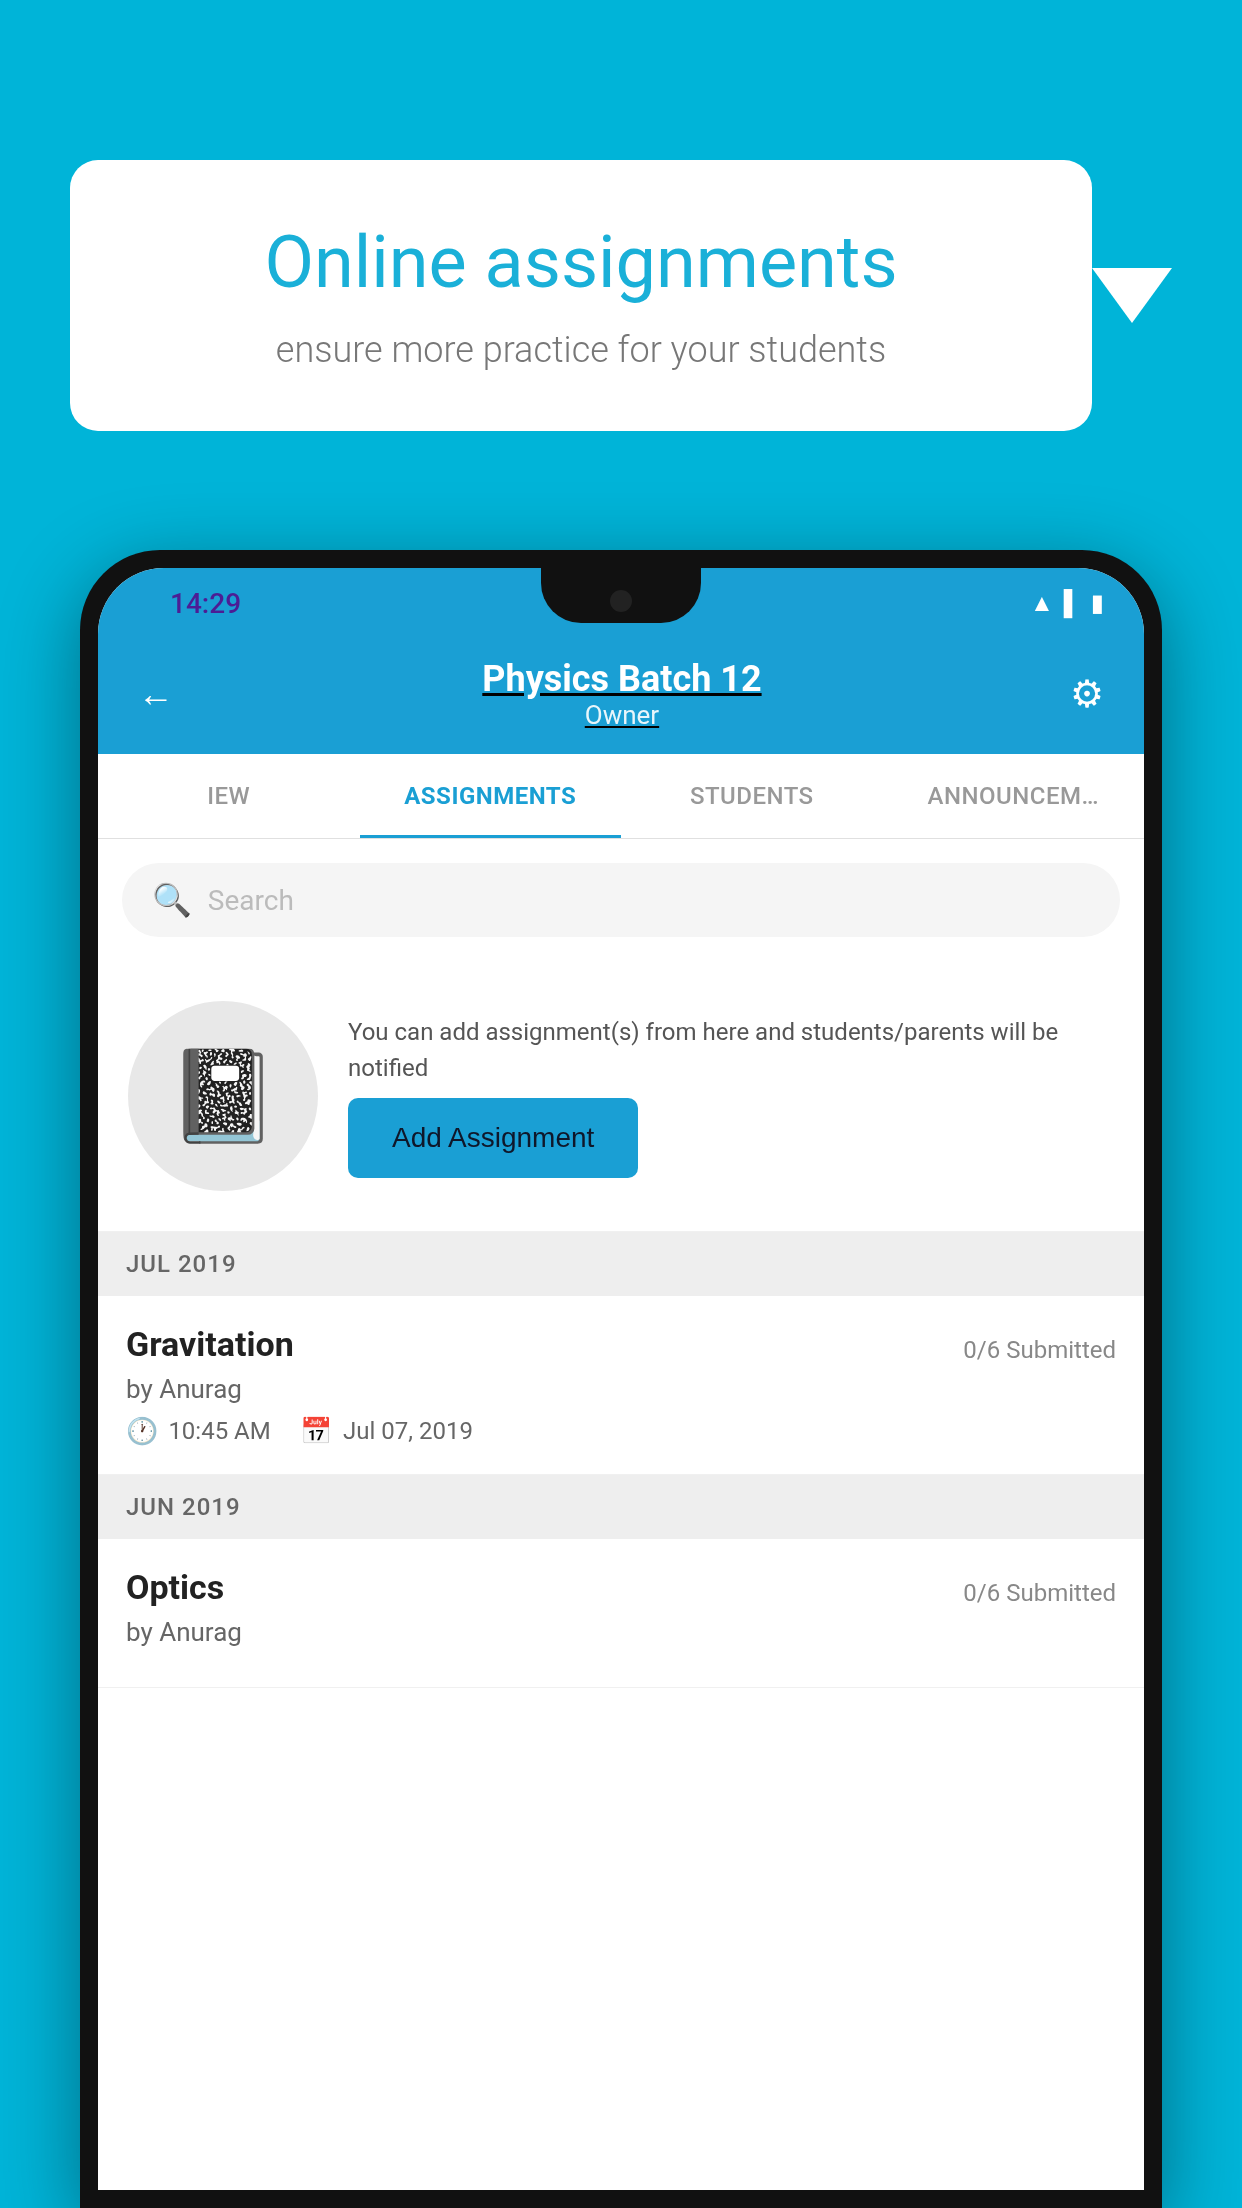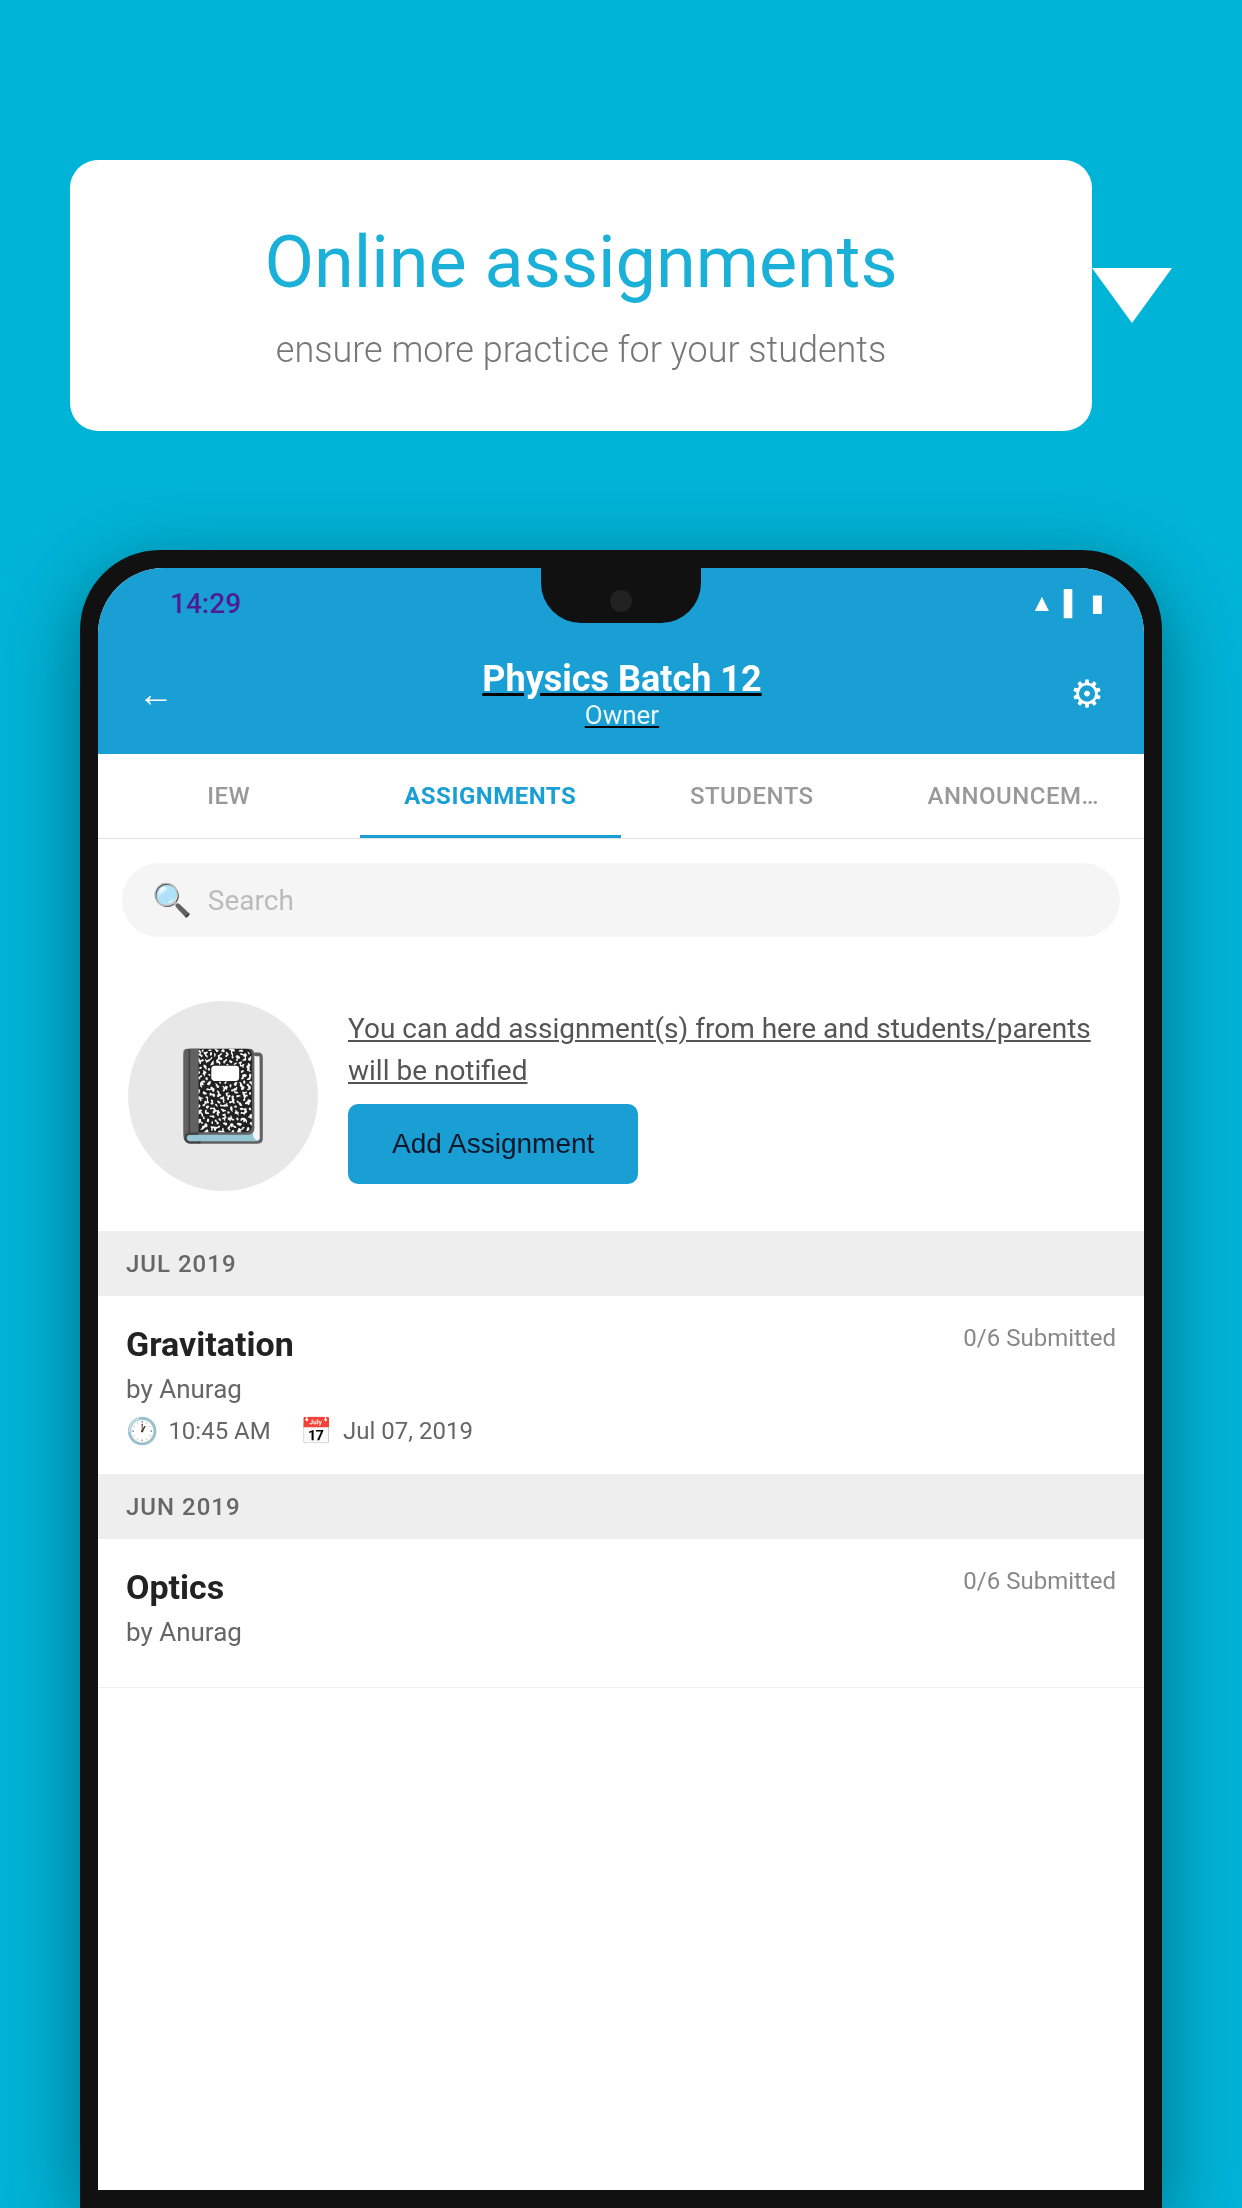--- a/index.html
+++ b/index.html
@@ -229,25 +229,24 @@
       align-items: center;
       justify-content: center;
     }
     .notebook-icon {
       font-size: 90px;
     }
     .promo-text-area {
       flex: 1;
     }
     .promo-description {
-      font-size: 28px;
+      font-size: 24px;
       color: #555;
       line-height: 1.5;
       margin-bottom: 12px;
-      text-decoration: underline;
     }
     .add-assignment-btn {
       background: #1a9fd4;
       color: #0f172a;
       border: none;
       border-radius: 10px;
       padding: 24px 44px;
       font-size: 28px;
       font-weight: 500;
       cursor: pointer;
@@ -266,21 +265,21 @@
 
     
     .assignment-item {
       padding: 28px 28px;
       border-bottom: 1px solid #f0f0f0;
       background: white;
     }
     .assignment-item-top {
       display: flex;
       justify-content: space-between;
-      align-items: flex-start;
+      align-items: flex-end;
       margin-bottom: 10px;
     }
     .assignment-title {
       font-size: 34px;
       font-weight: 700;
       color: #222;
     }
     .assignment-submitted {
       font-size: 24px;
       color: #888;

